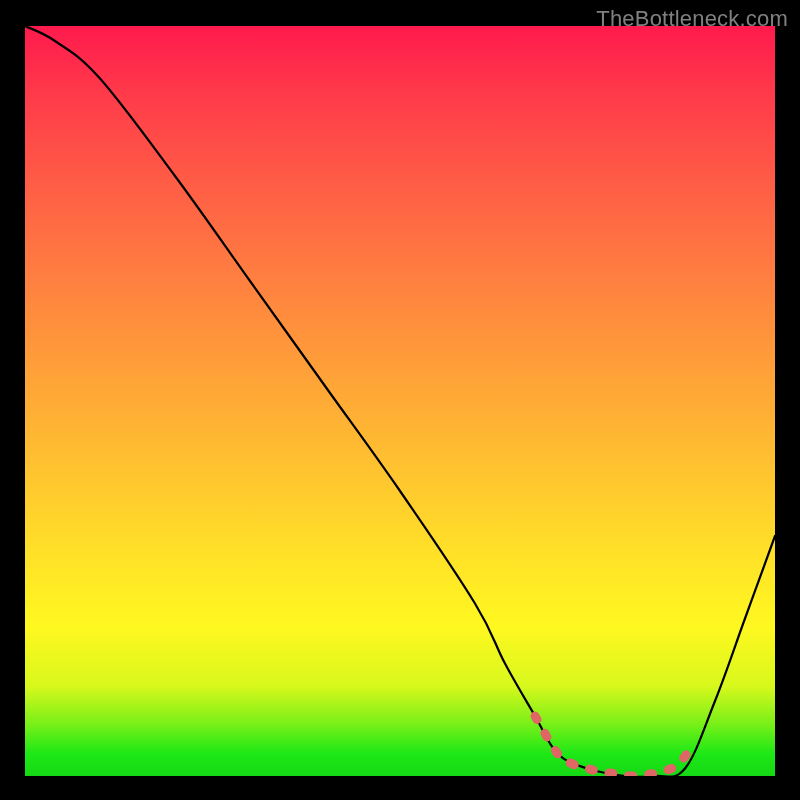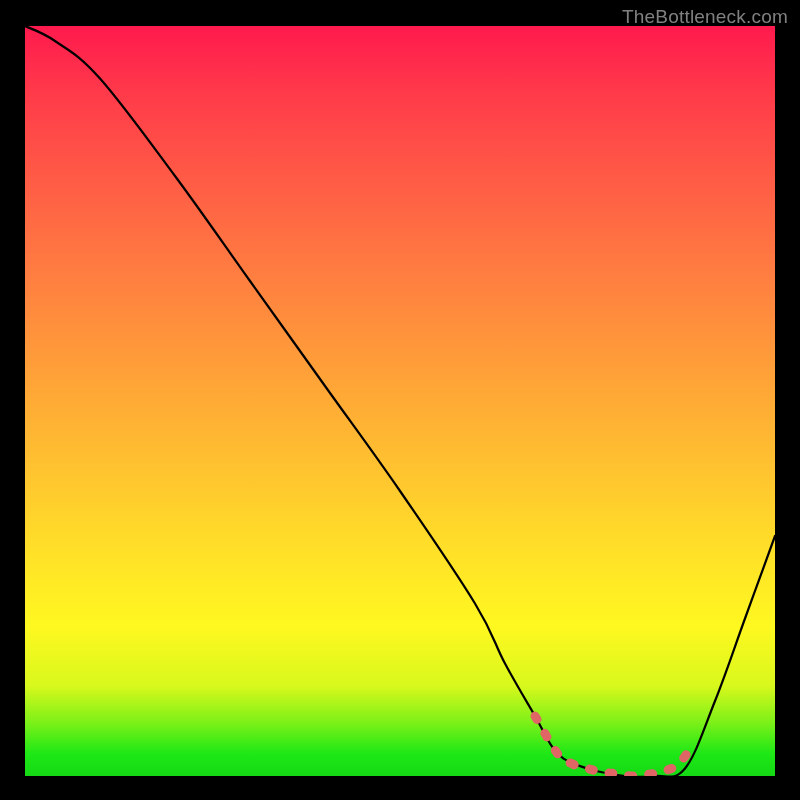--- a/index.html
+++ b/index.html
@@ -36,21 +36,21 @@
       #7af018 93%,
       #1ee816 97%,
       #14d814 100%
     );
   }
   .watermark {
     position: absolute;
     top: 6px;
     right: 12px;
     color: #808080;
-    font-size: 19px;
+    font-size: 22px;
     font-weight: 500;
     letter-spacing: 0.2px;
     z-index: 5;
   }
   svg.curve {
     position: absolute;
     inset: 0;
     width: 100%;
     height: 100%;
     z-index: 3;

